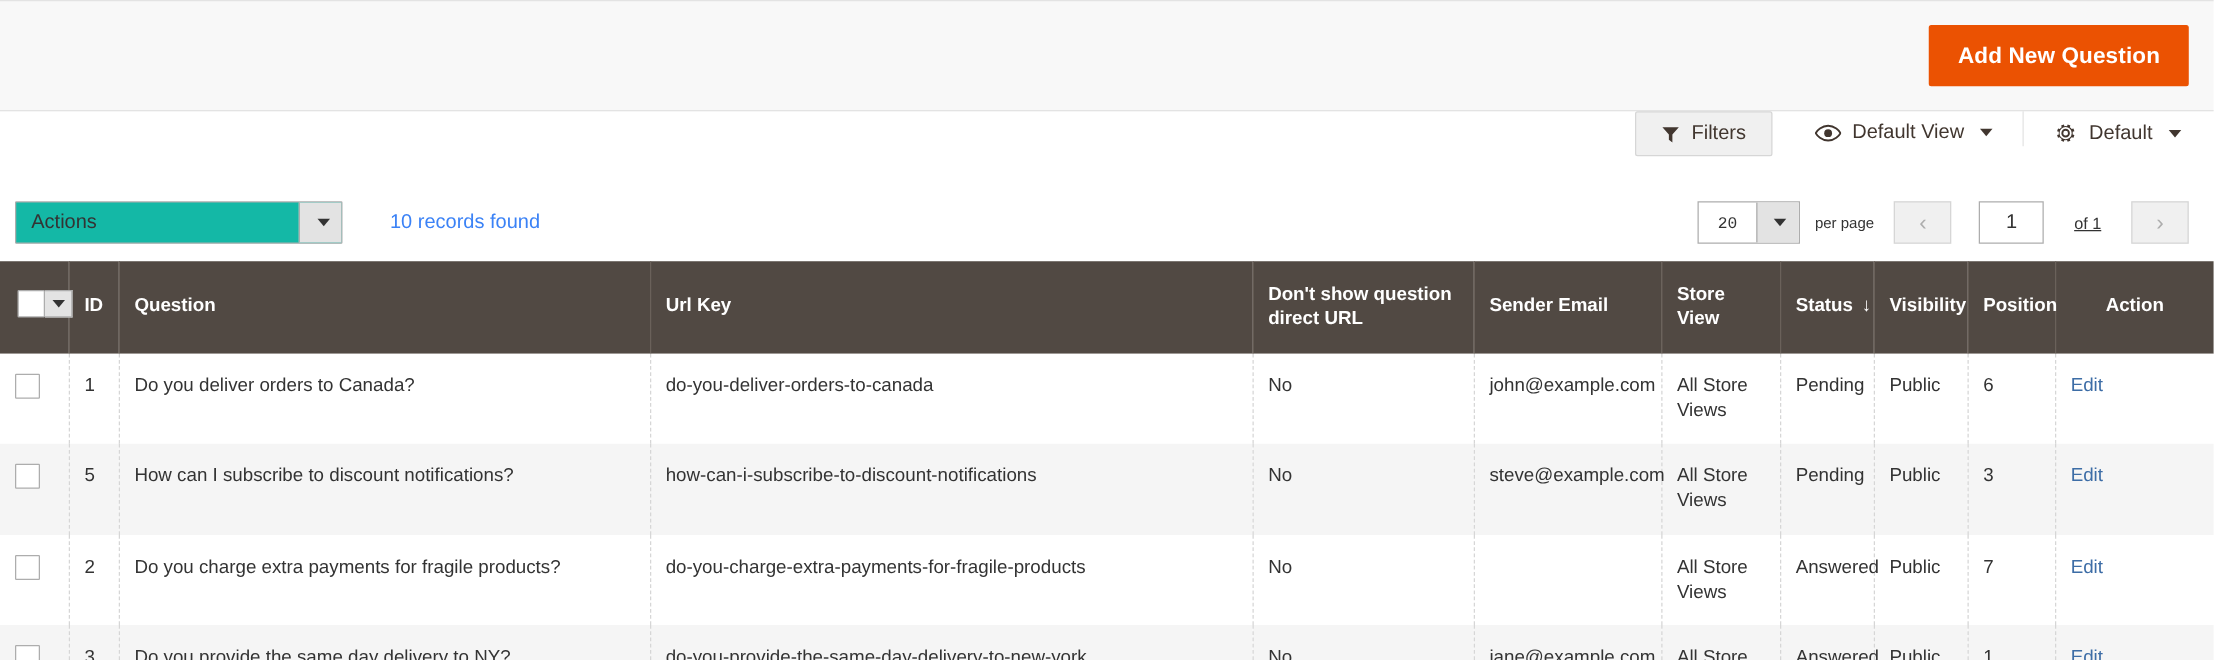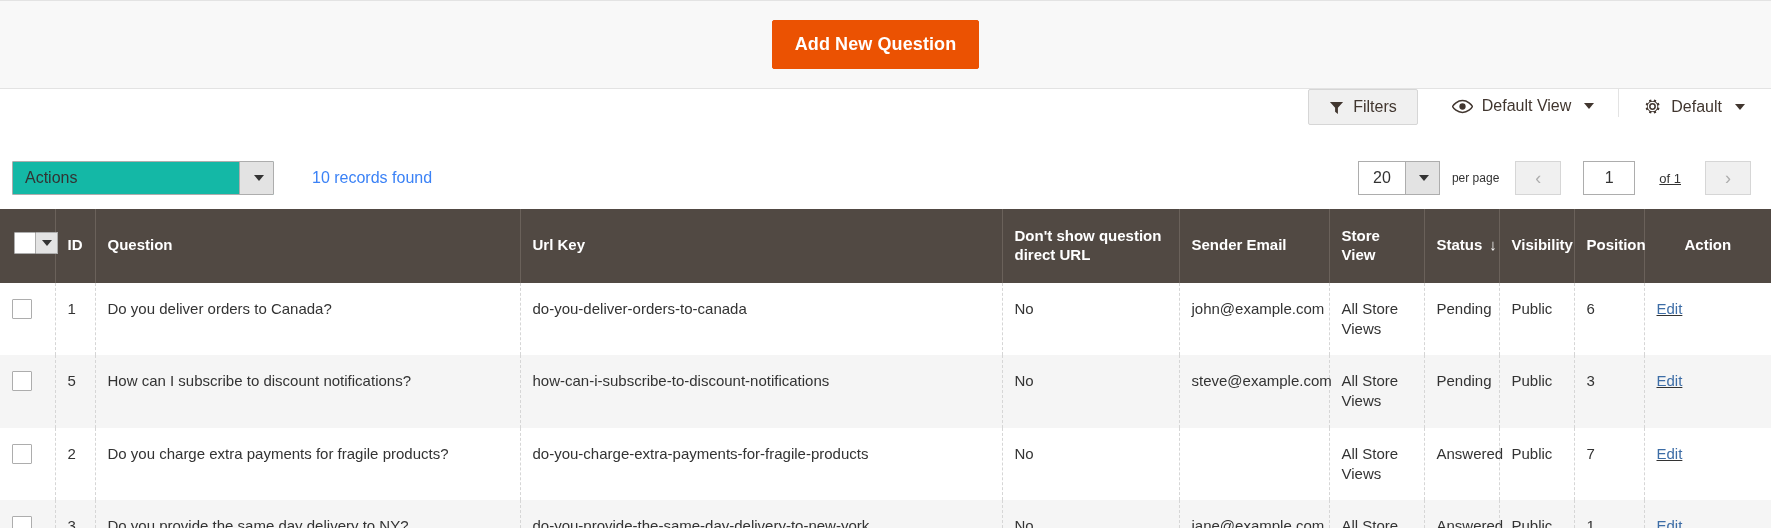--- a/index.html
+++ b/index.html
@@ -15,21 +15,21 @@
   .page { width: 1771px; height: 528px; position: relative; }
 
   
   .page-actions {
     height: 89px;
     background: #f8f8f8;
     border-top: 1px solid #e3e3e3;
     border-bottom: 1px solid #e3e3e3;
     display: flex;
     align-items: center;
-    justify-content: center;
+    justify-content: flex-end;
     padding: 0 20px 0 0;
   }
   .btn-primary {
     background: #eb5202;
     color: #ffffff;
     border: 1px solid #eb5202;
     border-radius: 2px;
     font-size: 18px;
     font-weight: bold;
     font-family: "Liberation Sans", sans-serif;
@@ -112,21 +112,21 @@
     margin-left: 38px;
     font-size: 16px;
     color: #3b82f6;
   }
   .pager {
     margin-left: auto;
     display: flex;
     align-items: center;
   }
   .perpage { display: flex; align-items: stretch; height: 34px; border:1px solid #adadad; background:#fff; }
-  .perpage .val { width: 46px; display:flex; align-items:center; justify-content:center; font-size:16px; }
+  .perpage .val { width: 46px; display:flex; align-items:center; justify-content:center; font-size:13px;font-family:Liberation Mono, monospace; }
   .perpage .arrow { width: 34px; background:#e3e3e3; border-left:1px solid #adadad; display:flex; align-items:center; justify-content:center; }
   .perpage-label { margin: 0 16px 0 12px; font-size: 12px; color:#333; }
   .pg-btn {
     width: 46px; height: 34px;
     background: #f0f0f0;
     border: 1px solid #d6d6d6;
     display: flex; align-items: center; justify-content: center;
     color: #adadad;
     cursor: pointer;
     font-size: 18px;
@@ -162,21 +162,21 @@
   table.grid thead th:last-child { border-right: none; padding-left: 40px; }
   table.grid thead th.cb-col { padding-left: 14px; padding-right: 8px; }
   table.grid tbody td {
     font-size: 15px;
     color: #333333;
     padding: 16px 10px 16px 12px;
     vertical-align: top;
     border-right: 1px dashed #d6d6d6;
     line-height: 1.35;
   }
-  table.grid tbody td:last-child { border-right: none; text-decoration: underline; }
+  table.grid tbody td:last-child { border-right: none; }
   table.grid tbody tr.odd { background: #ffffff; }
   table.grid tbody tr.even { background: #f5f5f5; }
   table.grid tbody tr td.cb-col { border-right: 1px dashed #d6d6d6; }
 
   .cb {
     width: 20px; height: 20px;
     border: 1px solid #adadad;
     background: #fff;
     border-radius: 1px;
     display: inline-block;

